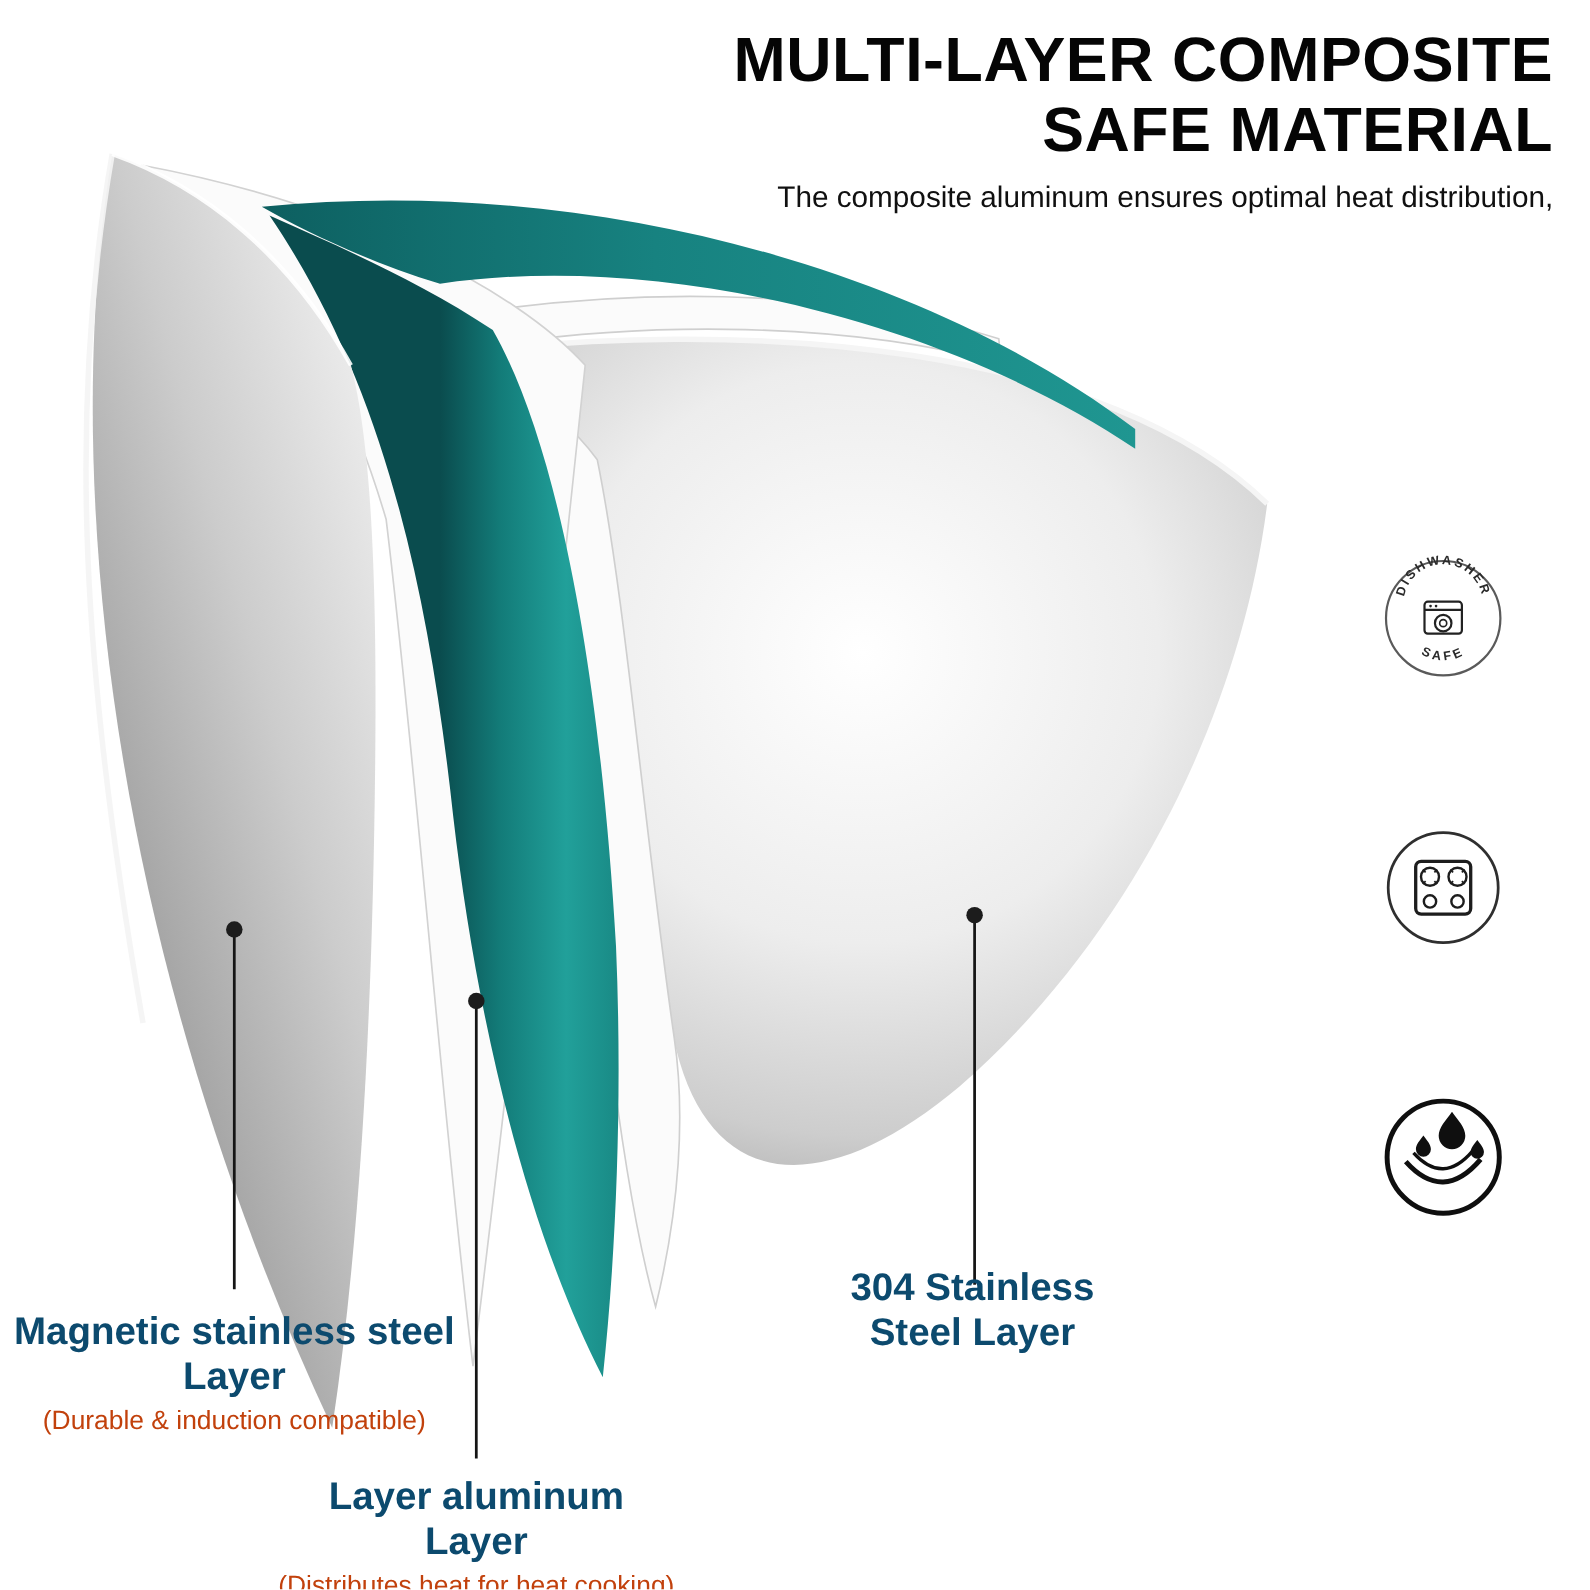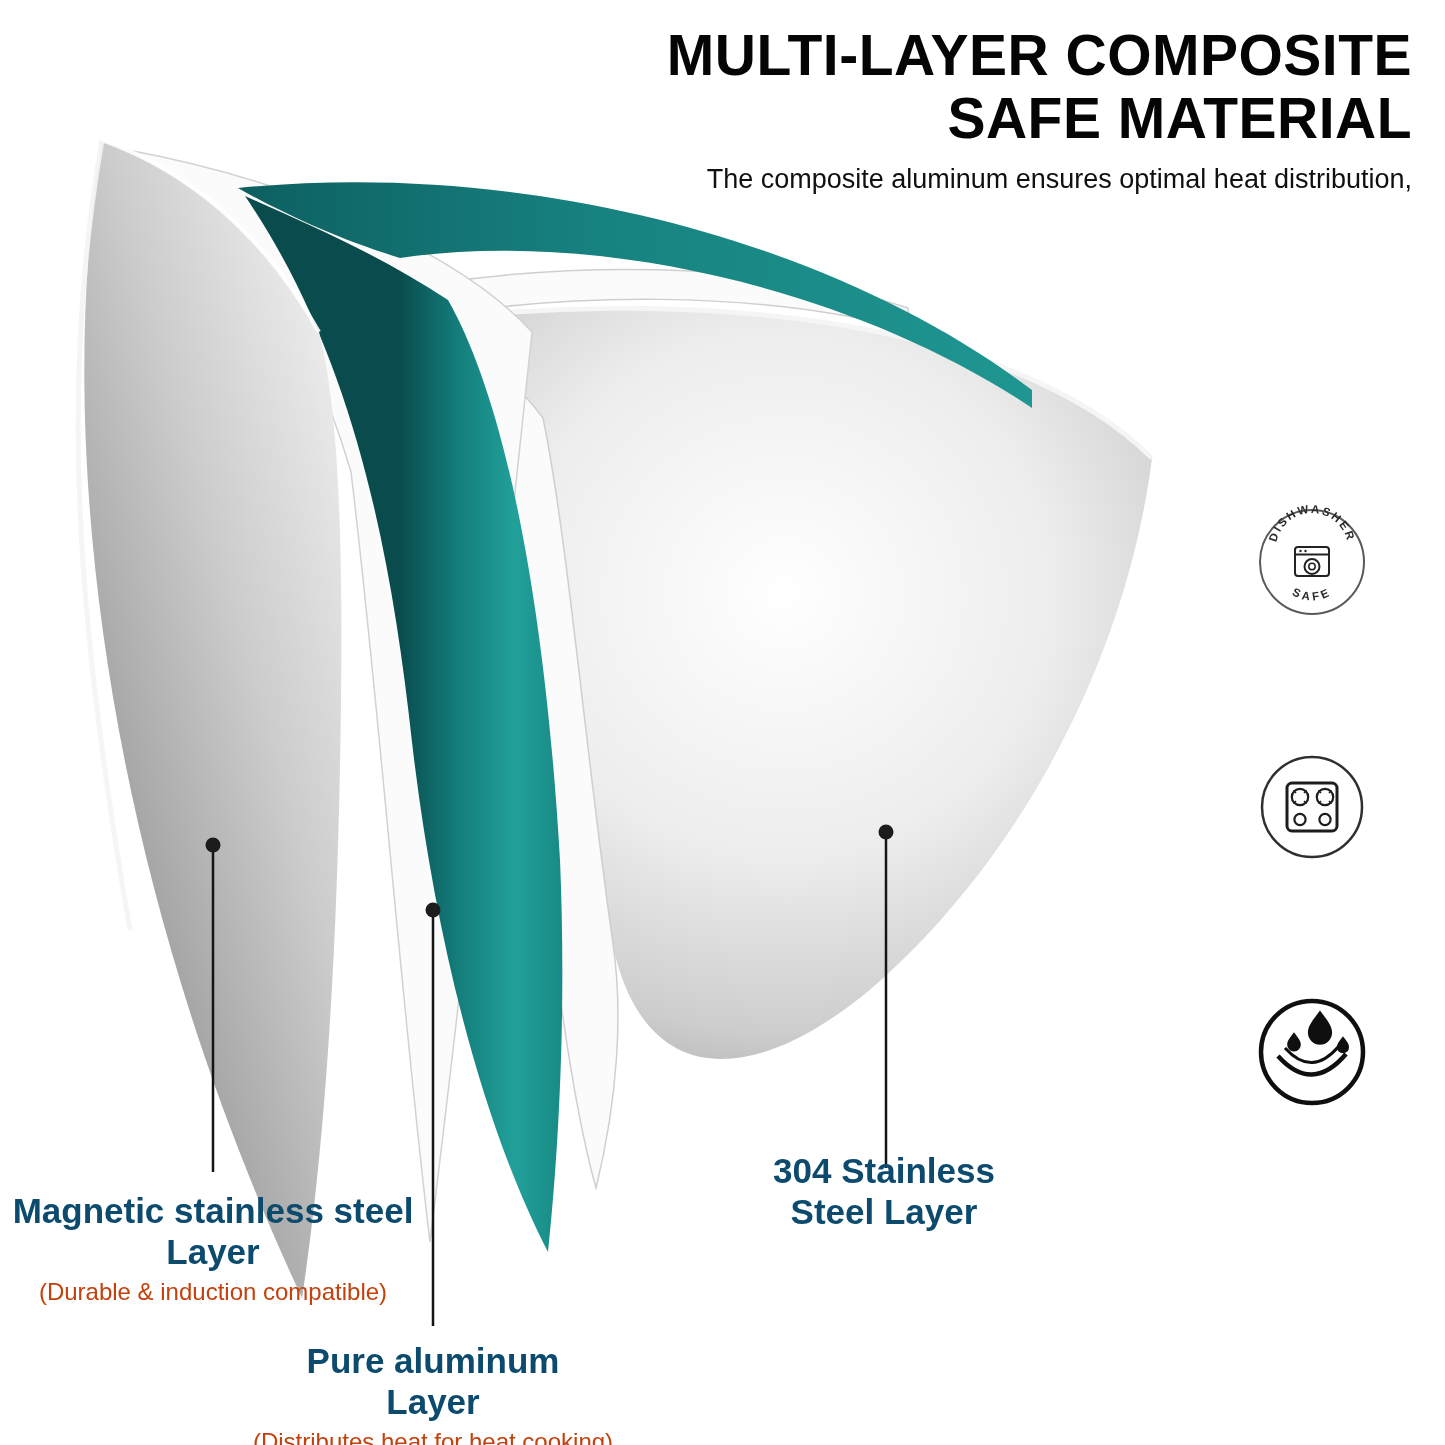--- a/index.html
+++ b/index.html
@@ -171,21 +171,21 @@
   <div class="callout" style="left:213px;top:1180px;">
     <div class="cap">
       <div>Magnetic stainless steel</div>
       <div>Layer</div>
     </div>
     <div class="note">(Durable &amp; induction compatible)</div>
   </div>
 
   <div class="callout" style="left:433px;top:1330px;">
     <div class="cap">
-      <div>Pure aluminum</div>
+      <div>Layer aluminum</div>
       <div>Layer</div>
     </div>
     <div class="note">(Distributes heat for heat cooking)</div>
   </div>
 
   <div class="callout" style="left:884px;top:1140px;">
     <div class="cap">
       <div>304 Stainless</div>
       <div>Steel Layer</div>
     </div>

